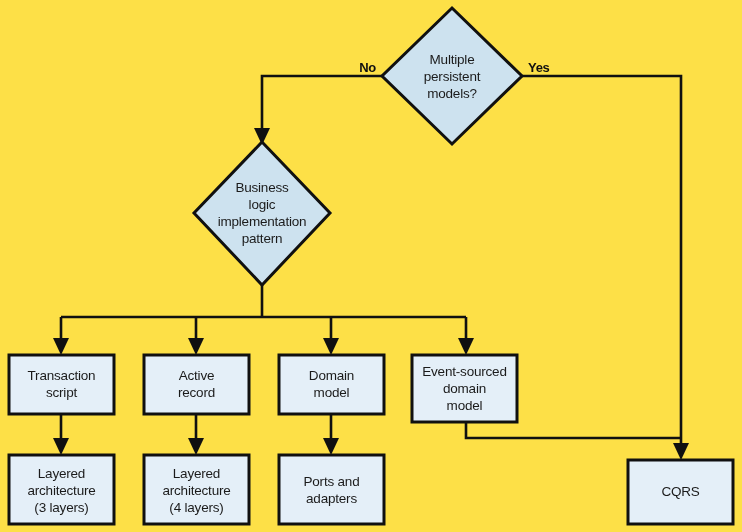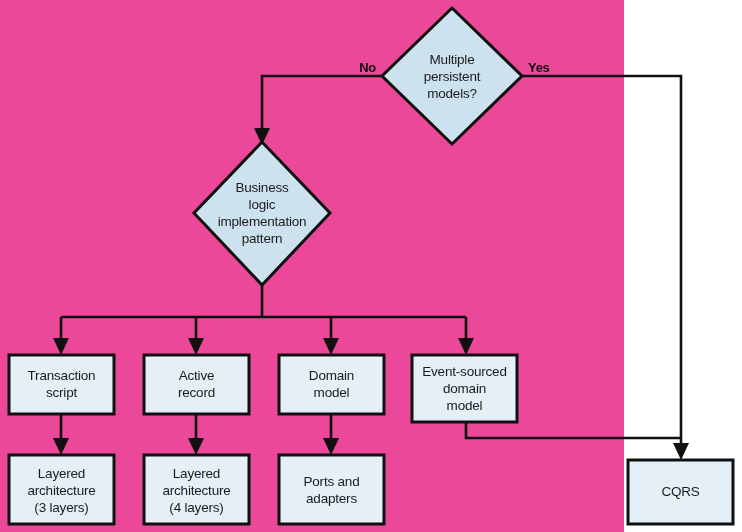--- a/index.html
+++ b/index.html
@@ -9,23 +9,23 @@
     background: #ffffff;
   }
   body {
     width: 742px;
     height: 532px;
     overflow: hidden;
     font-family: "Liberation Sans", sans-serif;
   }
   #flowchart-root {
     position: relative;
-    width: 624px;
+    width: 742px;
     height: 532px;
-    background: #ec4899;
+    background: #fde047;
   }
   svg#flow-svg {
     display: block;
     width: 742px;
     height: 532px;
   }
   .node-shape {
     stroke: #101010;
     stroke-width: 3;
     stroke-linejoin: miter;

